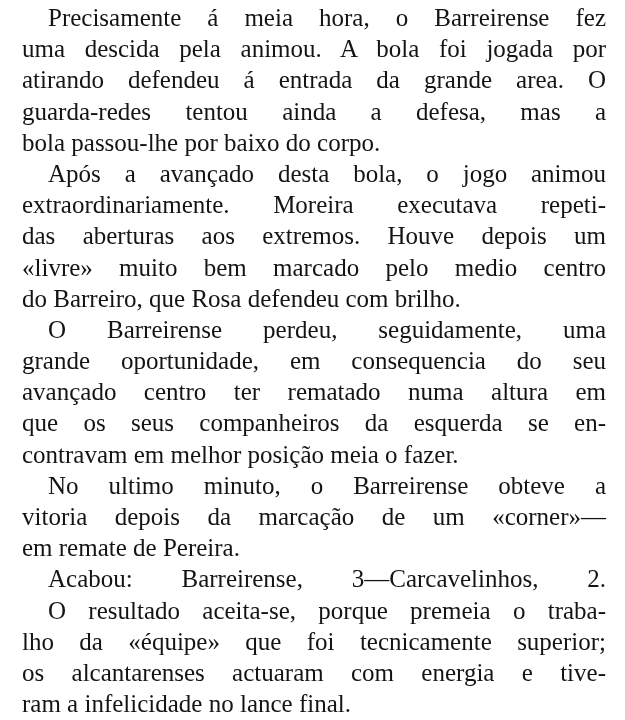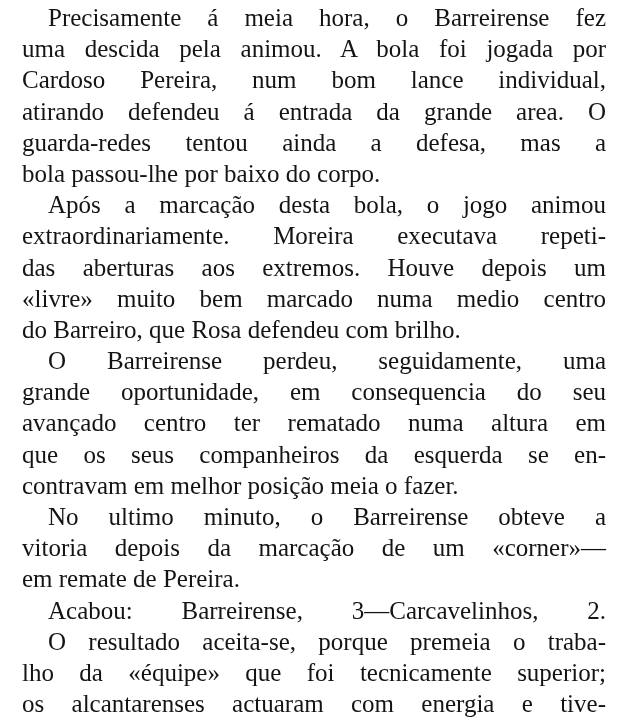--- a/index.html
+++ b/index.html
@@ -45,31 +45,30 @@
   }
 </style>
 </head>
 <body>
 
 <div class="page">
 
   <div class="para">
     <span class="line first">Precisamente á meia hora, o Barreirense fez</span>
     <span class="line">uma descida pela animou. A bola foi jogada por</span>
-    <span class="line">Cardoso Pereira, num bom lance individual,</span>
     <span class="line">atirando defendeu á entrada da grande area. O</span>
     <span class="line">guarda-redes tentou ainda a defesa, mas a</span>
     <span class="line last">bola passou-lhe por baixo do corpo.</span>
   </div>
 
   <div class="para">
-    <span class="line first">Após a marcação desta bola, o jogo animou</span>
+    <span class="line first">Após a avançado desta bola, o jogo animou</span>
     <span class="line">extraordinariamente. Moreira executava repeti-</span>
     <span class="line">das aberturas aos extremos. Houve depois um</span>
-    <span class="line">«livre» muito bem marcado numa medio centro</span>
+    <span class="line">«livre» muito bem marcado pelo medio centro</span>
     <span class="line last">do Barreiro, que Rosa defendeu com brilho.</span>
   </div>
 
   <div class="para">
     <span class="line first">O Barreirense perdeu, seguidamente, uma</span>
     <span class="line">grande oportunidade, em consequencia do seu</span>
     <span class="line">avançado centro ter rematado numa altura em</span>
     <span class="line">que os seus companheiros da esquerda se en-</span>
     <span class="line last">contravam em melhor posição meia o fazer.</span>
   </div>

